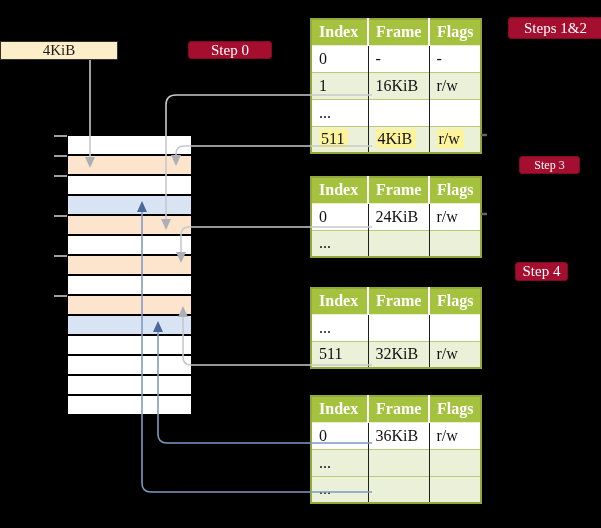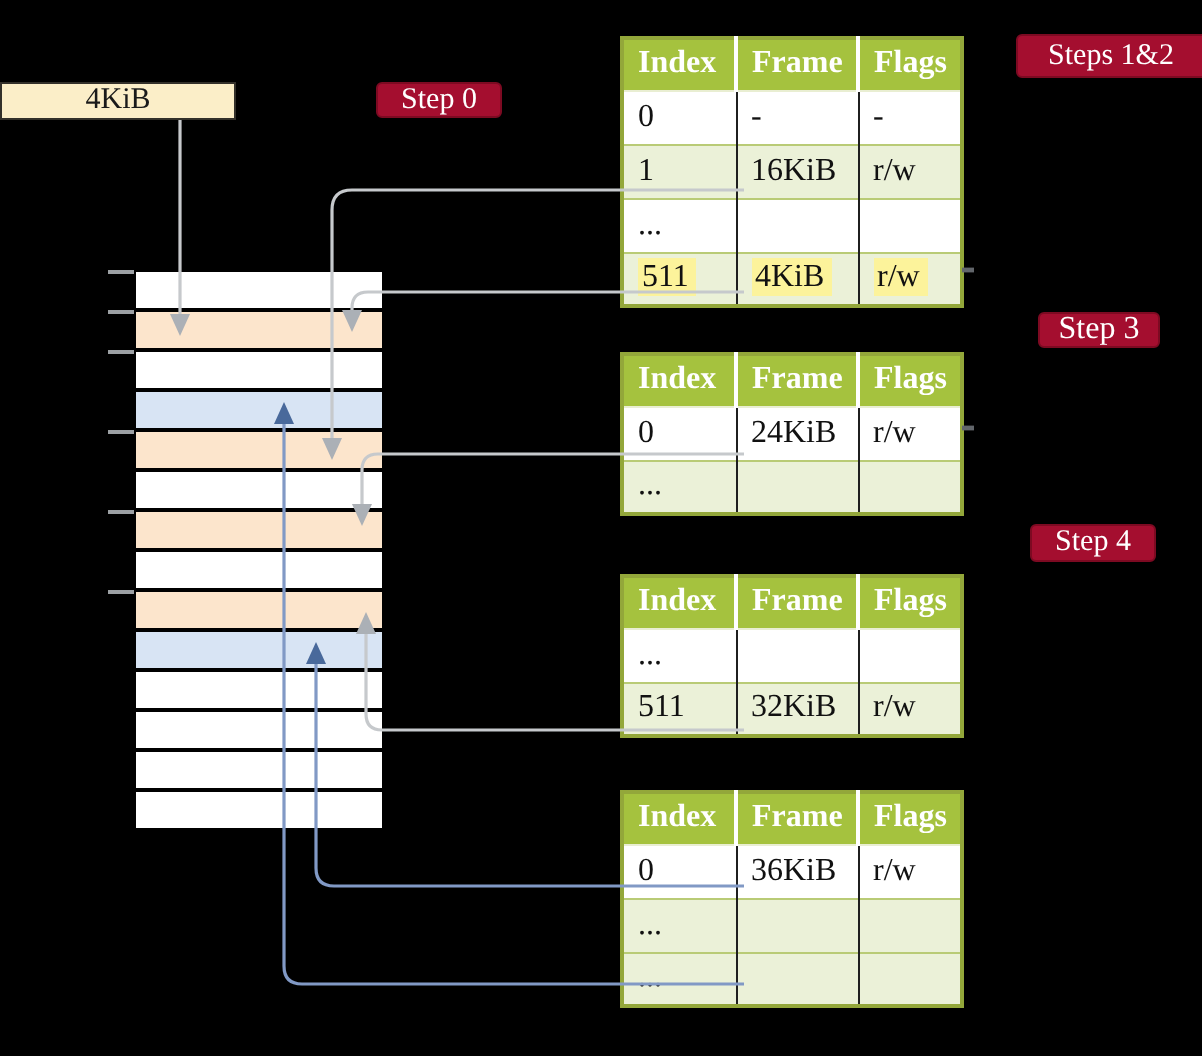--- a/index.html
+++ b/index.html
@@ -15,24 +15,24 @@
     display:flex;align-items:center;justify-content:center;
     font-size:15px;color:#1a1a1a;box-sizing:border-box;
   }
   
   .badge{
     position:absolute;background:var(--badge-red,#a40e2f);
     border:1px solid var(--badge-border,#7d0a22);border-radius:3px;
     color:#fff;font-size:15px;display:flex;align-items:center;justify-content:center;
     box-sizing:border-box;white-space:nowrap;
   }
-  .badge.b0{left:188px;top:41px;width:63px;height:18px;}
+  .badge.b0{left:188px;top:41px;width:84px;height:18px;}
   .badge.b12{left:508px;top:17px;width:95px;height:22px;border-radius:3px 0 0 3px;}
-  .badge.b3{left:519px;top:156px;width:61px;height:18px;font-size:16px;}
-  .badge.b4{left:515px;top:262px;width:63px;height:19px;}
+  .badge.b3{left:519px;top:156px;width:61px;height:18px;font-size:12px;}
+  .badge.b4{left:515px;top:262px;width:53px;height:19px;}
   
   .mstrip{position:absolute;left:68px;top:136px;width:123px;}
   .mrow{height:18px;margin-bottom:2px;background:#fff;}
   .mrow[data-shade="white"]{background:var(--row-white,#ffffff);}
   .mrow[data-shade="peach"]{background:var(--strip-peach,#fce5cc);}
   .mrow[data-shade="blue"]{background:var(--strip-blue,#d8e4f4);}
   .tick{position:absolute;left:54px;width:13px;height:2px;background:var(--tick-gray,#9ca0a4);}
   
   table.ptable{
     position:absolute;left:310px;width:170px;table-layout:fixed;

